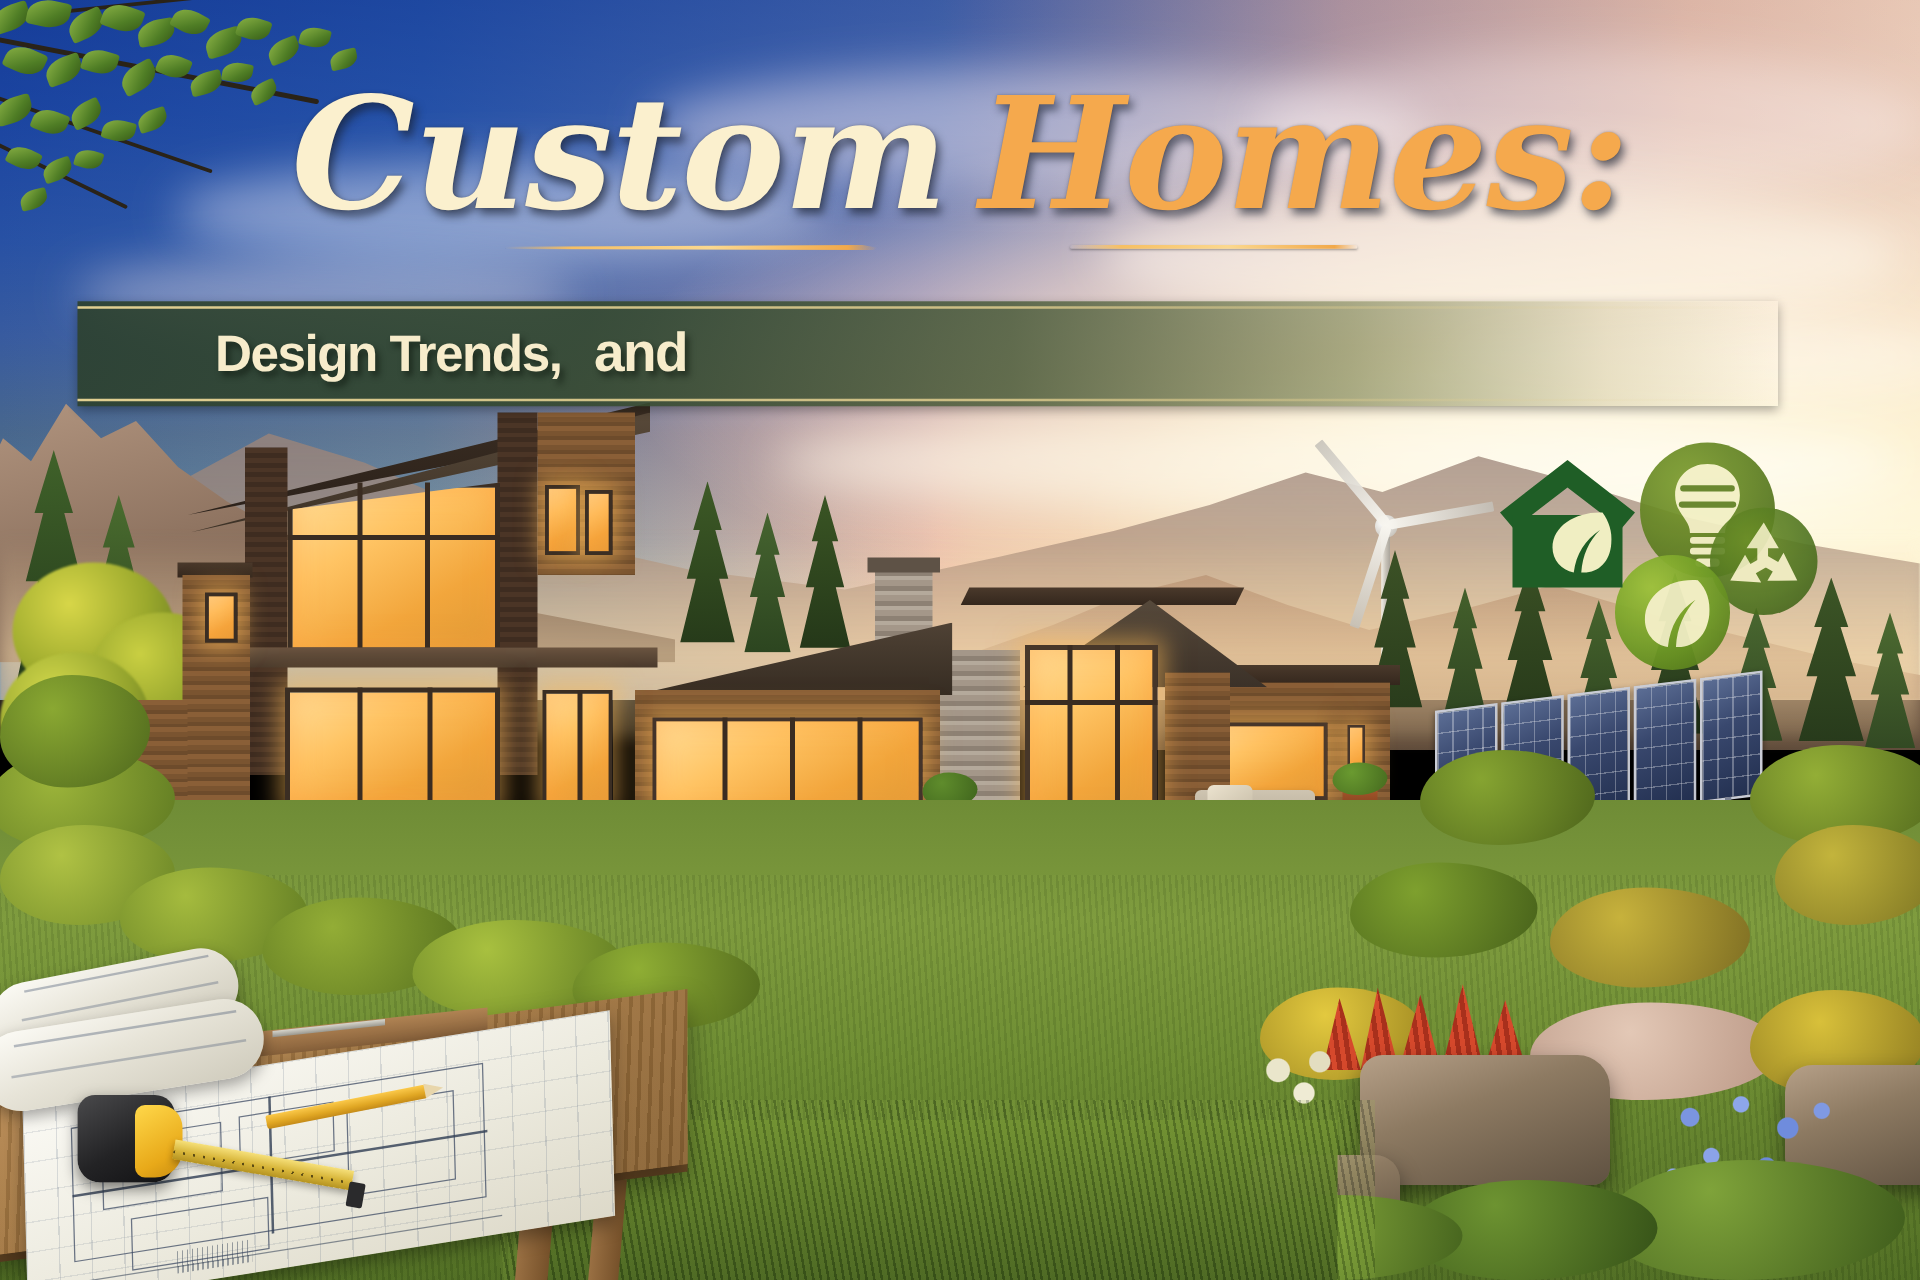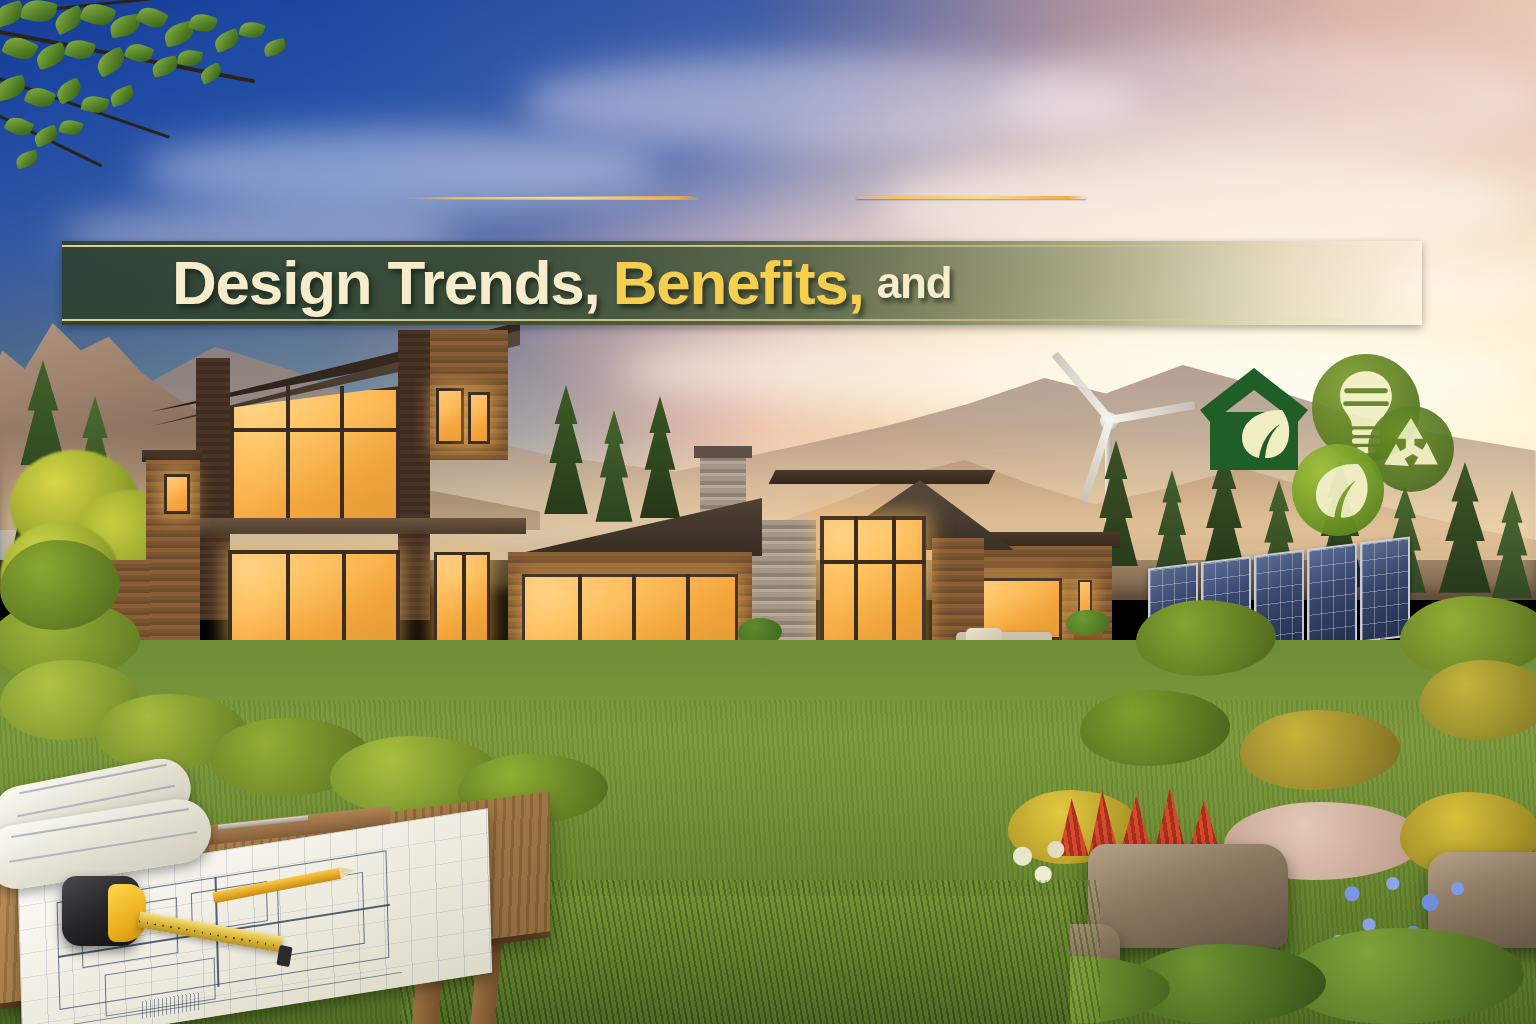--- a/index.html
+++ b/index.html
@@ -295,21 +295,21 @@
   }
   .banner::before { top:4px; }
   .banner::after  { bottom:4px; }
   .banner-inner {
     position:absolute; left:0; top:0; width:100%; height:100%;
     display:flex; align-items:center; padding-left:110px;
     white-space:nowrap;
   }
   .sub-word {
     font-family:"Liberation Sans", sans-serif;
-    font-weight:700; font-size:62px; line-height:1;
+    font-weight:700; font-size:41px; line-height:1;
     letter-spacing:-1.2px;
     text-shadow:3px 4px 5px rgba(15,25,15,.62);
   }
   .sw-cream { color:#f7eccb; }
   .sw-gold  { color:#f7cf4e; }
   .sw-and   { color:#f7eccb; font-size:44px; }
   .sp { display:inline-block; width:13px; }
 
   
   .icons { position:absolute; left:1194px; top:352px; width:240px; height:190px; }
@@ -669,30 +669,34 @@
     <div class="leaf" style="left:26px;top:88px;width:28px;height:19px;transform:rotate(22deg);"></div>
     <div class="leaf" style="left:56px;top:82px;width:26px;height:18px;transform:rotate(-26deg);"></div>
     <div class="leaf" style="left:82px;top:96px;width:26px;height:17px;transform:rotate(14deg);"></div>
     <div class="leaf" style="left:110px;top:88px;width:24px;height:16px;transform:rotate(-18deg);"></div>
     <div class="leaf" style="left:6px;top:118px;width:26px;height:17px;transform:rotate(26deg);"></div>
     <div class="leaf" style="left:34px;top:128px;width:24px;height:16px;transform:rotate(-20deg);"></div>
     <div class="leaf" style="left:60px;top:120px;width:22px;height:15px;transform:rotate(16deg);"></div>
     <div class="leaf" style="left:16px;top:152px;width:22px;height:15px;transform:rotate(-14deg);"></div>
   </div>
 
+  <div class="title-wrap">
+    <div class="title-line">
+      <span class="title-word tw-custom">Custom</span><span class="title-word tw-homes">Homes:</span>
+    </div>
+  </div>
 
   <div class="title-rules">
     <div class="rule rule-a"></div>
     <div class="rule rule-b"></div>
   </div>
 
   <div class="banner">
     <div class="banner-inner">
       <span class="sub-word sw-cream">Design Trends,</span>
       <span class="sp"></span>
-      <span class="sub-word sw-gold">Benefits,</span>
       <span class="sp"></span>
       <span class="sub-word sw-and">and</span>
       <span class="sp"></span>
     </div>
   </div>
 
 </div>
 
 </body></html>

